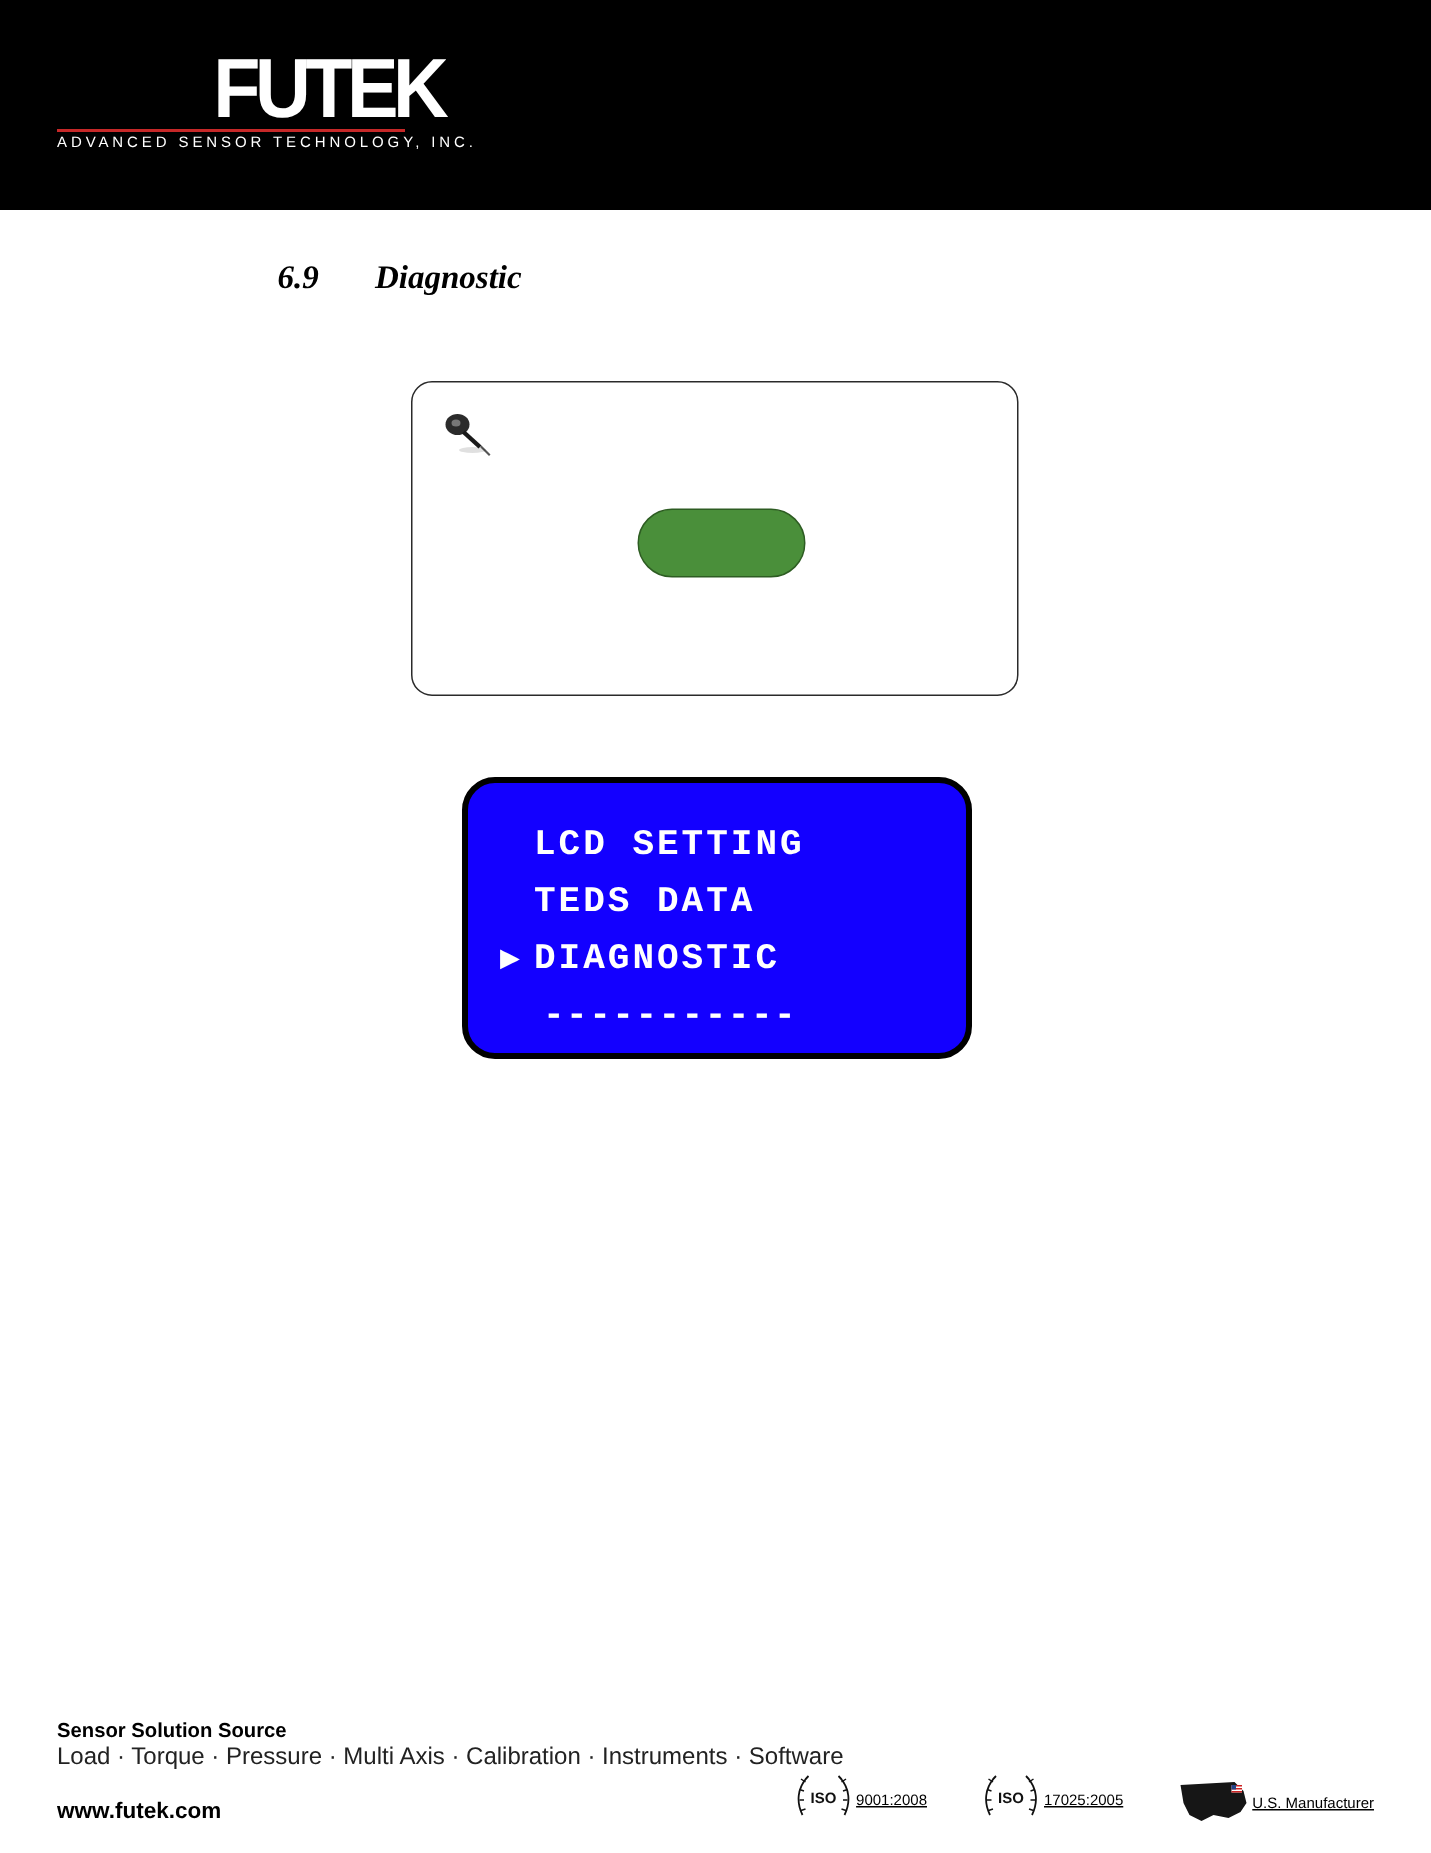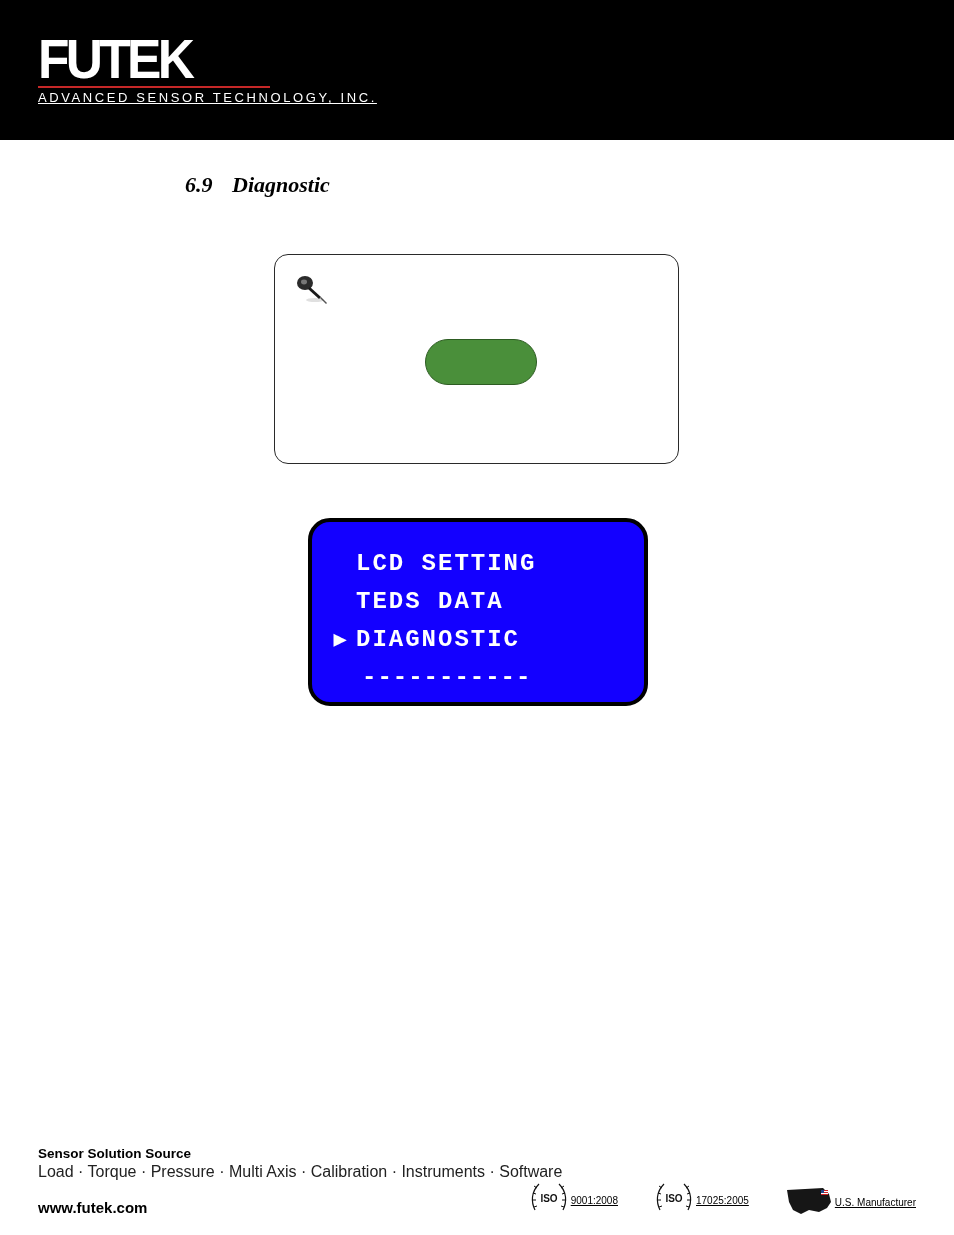--- a/index.html
+++ b/index.html
@@ -12,20 +12,21 @@
     color: #000;
   }
 
   
   .header-band {
     position: absolute;
     top: 0; left: 0;
     width: 954px;
     height: 140px;
     background: #000;
+    text-align: right;
   }
   .logo-wrap {
     position: absolute;
     top: 34px;
     left: 38px;
   }
   .logo-word {
     display: block;
     font-family: "Arial Black", Arial, sans-serif;
     font-weight: 900;
@@ -38,38 +39,37 @@
     position: relative;
   }
   .logo-rule {
     height: 2px;
     background: #c62828;
     margin-top: 2px;
     width: 232px;
   }
   .logo-tag {
     color: #fff;
-    font-size: 13px;
+    font-size: 10px;
     letter-spacing: 2.6px;
     margin-top: 2px;
     white-space: nowrap;
-    text-decoration: underline;
   }
 
   
   .section-heading {
     position: absolute;
     top: 172px;
     left: 185px;
     font-family: Georgia, 'Times New Roman', serif;
     font-style: italic;
     font-weight: bold;
     font-size: 22px;
   }
-  .section-heading .num { margin-right: 14px; }
+  .section-heading .num { margin-right: 32px; }
 
   
   .note-card {
     position: absolute;
     top: 254px;
     left: 274px;
     width: 405px;
     height: 210px;
     border: 1.5px solid #2a2a2a;
     border-radius: 14px;

